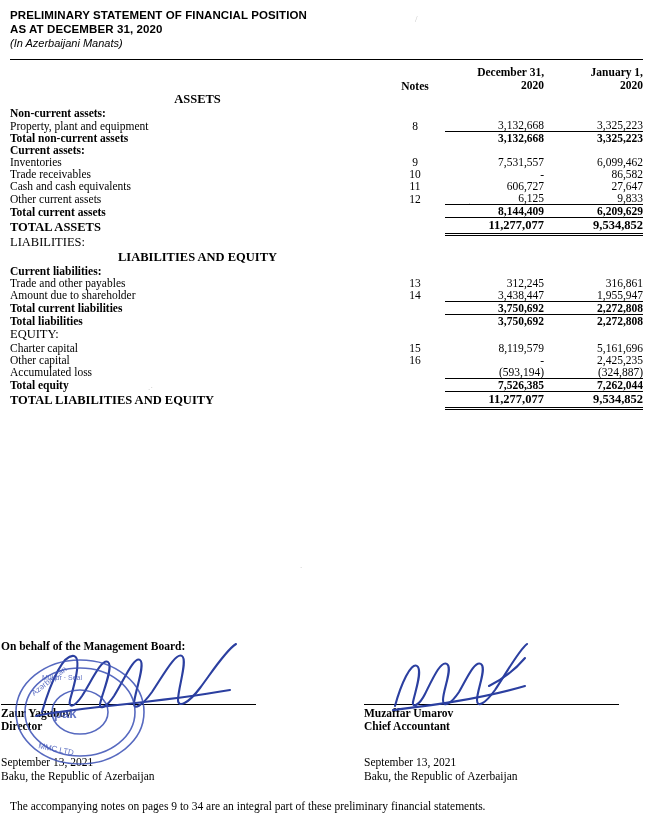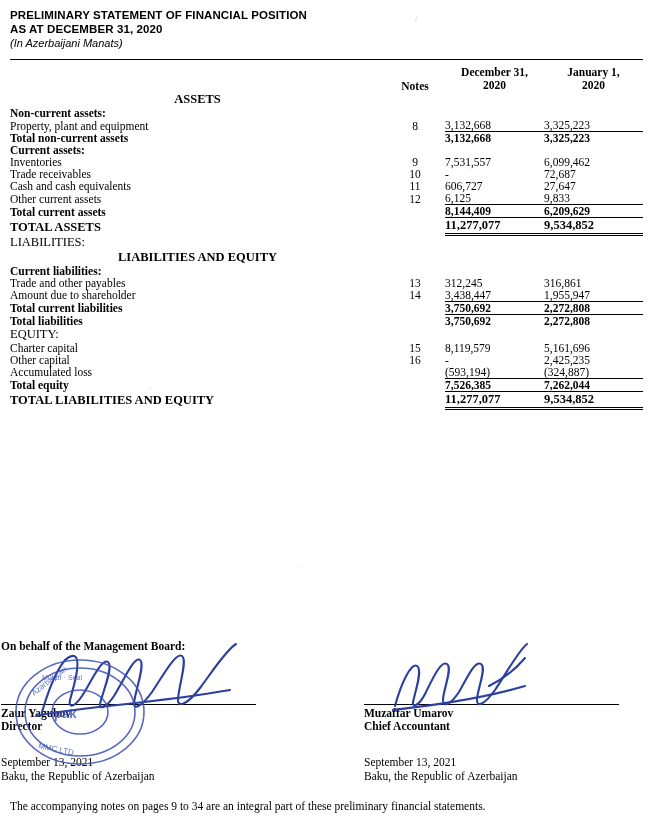--- a/index.html
+++ b/index.html
@@ -65,37 +65,37 @@
   }
   col.c-label { width: 375px; }
   col.c-notes { width: 60px; }
   col.c-v1 { width: 99px; }
   col.c-v2 { width: 99px; }
 
   .hdr {
     font-family: "Liberation Serif", serif;
     font-weight: bold;
     font-size: 11.5px;
-    text-align: center;
+    text-align: right;
     line-height: 13px;
     padding-bottom: 2px;
   }
   .hdr-notes {
     font-family: "Liberation Serif", serif;
     font-weight: bold;
     font-size: 11.5px;
     text-align: center;
     vertical-align: top;
     padding-top: 1px;
   }
 
   .lbl { text-align: left; padding: 1px 0 1px 0; }
   .lbl-indent { padding-left: 20px; }
   .lbl-indent2 { padding-left: 38px; }
-  .num { padding: 1px 6px 1px 0; }
+  .num { text-align: right; padding: 1px 6px 1px 0; }
   .notes { text-align: center; padding: 1px 0; }
 
   .bold { font-weight: bold; }
   .big { font-size: 12.5px; }
   .sec-head {
     font-weight: bold;
     font-size: 12.5px;
     padding-top: 9px;
     padding-bottom: 4px;
     text-align: center;
@@ -257,21 +257,21 @@
       <tr>
         <td class="lbl lbl-indent">Inventories</td>
         <td class="notes">9</td>
         <td class="num">7,531,557</td>
         <td class="num">6,099,462</td>
       </tr>
       <tr>
         <td class="lbl lbl-indent">Trade receivables</td>
         <td class="notes">10</td>
         <td class="num">-</td>
-        <td class="num">72,687</td>
+        <td class="num">86,582</td>
       </tr>
       <tr>
         <td class="lbl lbl-indent">Cash and cash equivalents</td>
         <td class="notes">11</td>
         <td class="num">606,727</td>
         <td class="num">27,647</td>
       </tr>
       <tr>
         <td class="lbl lbl-indent">Other current assets</td>
         <td class="notes">12</td>

